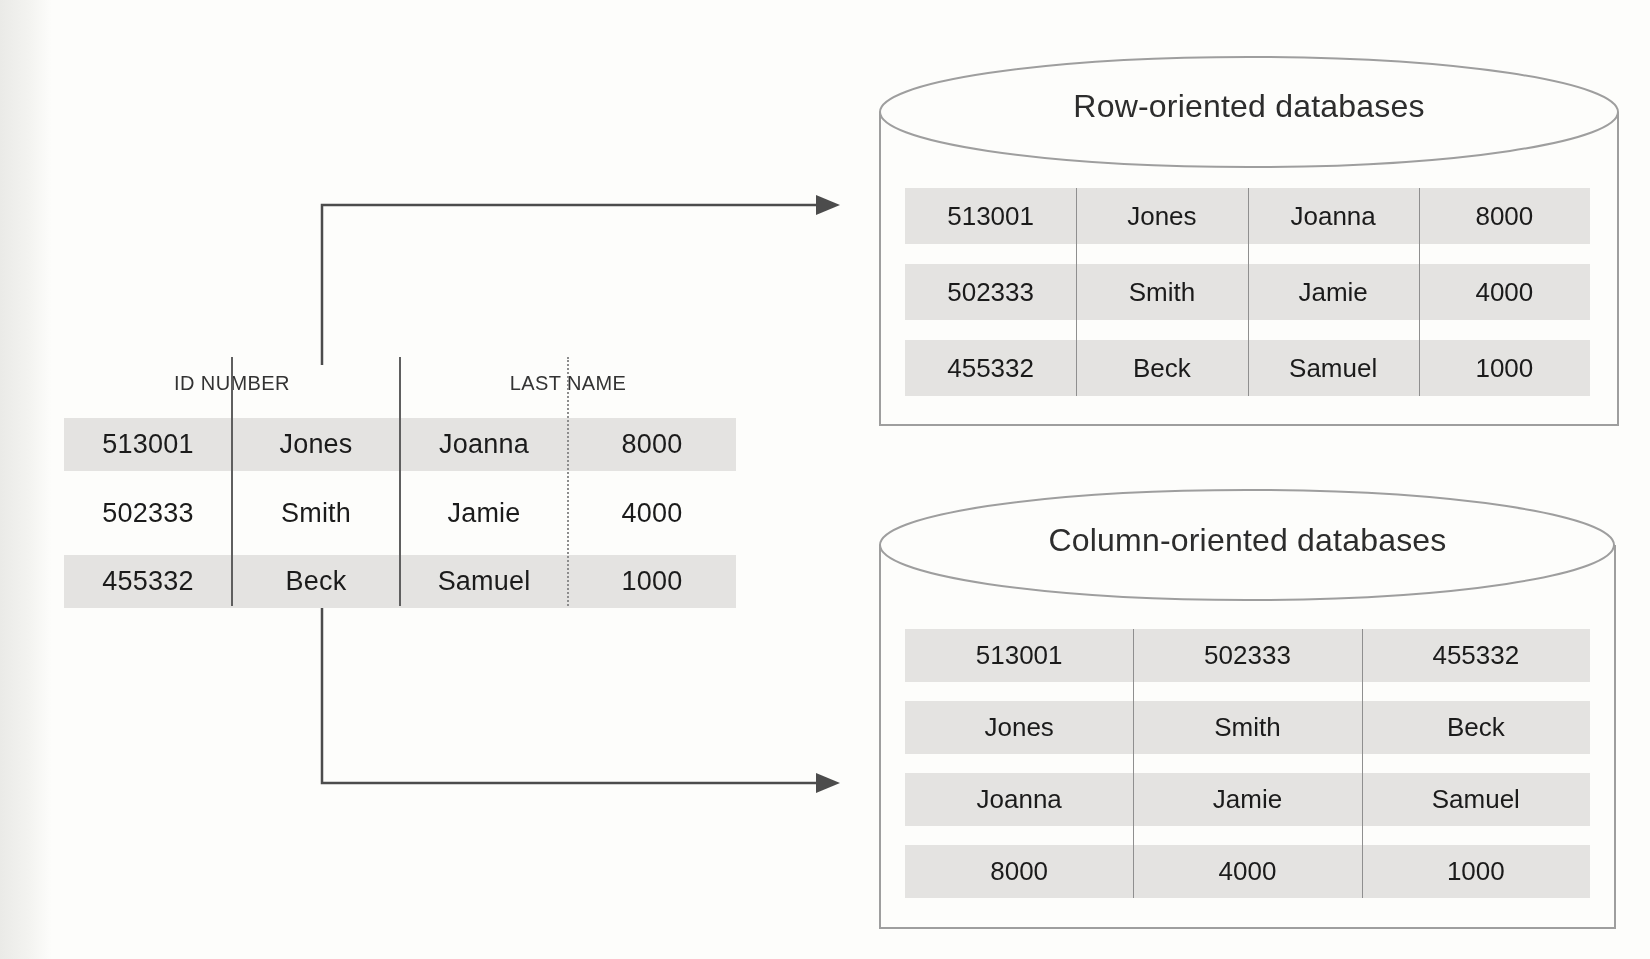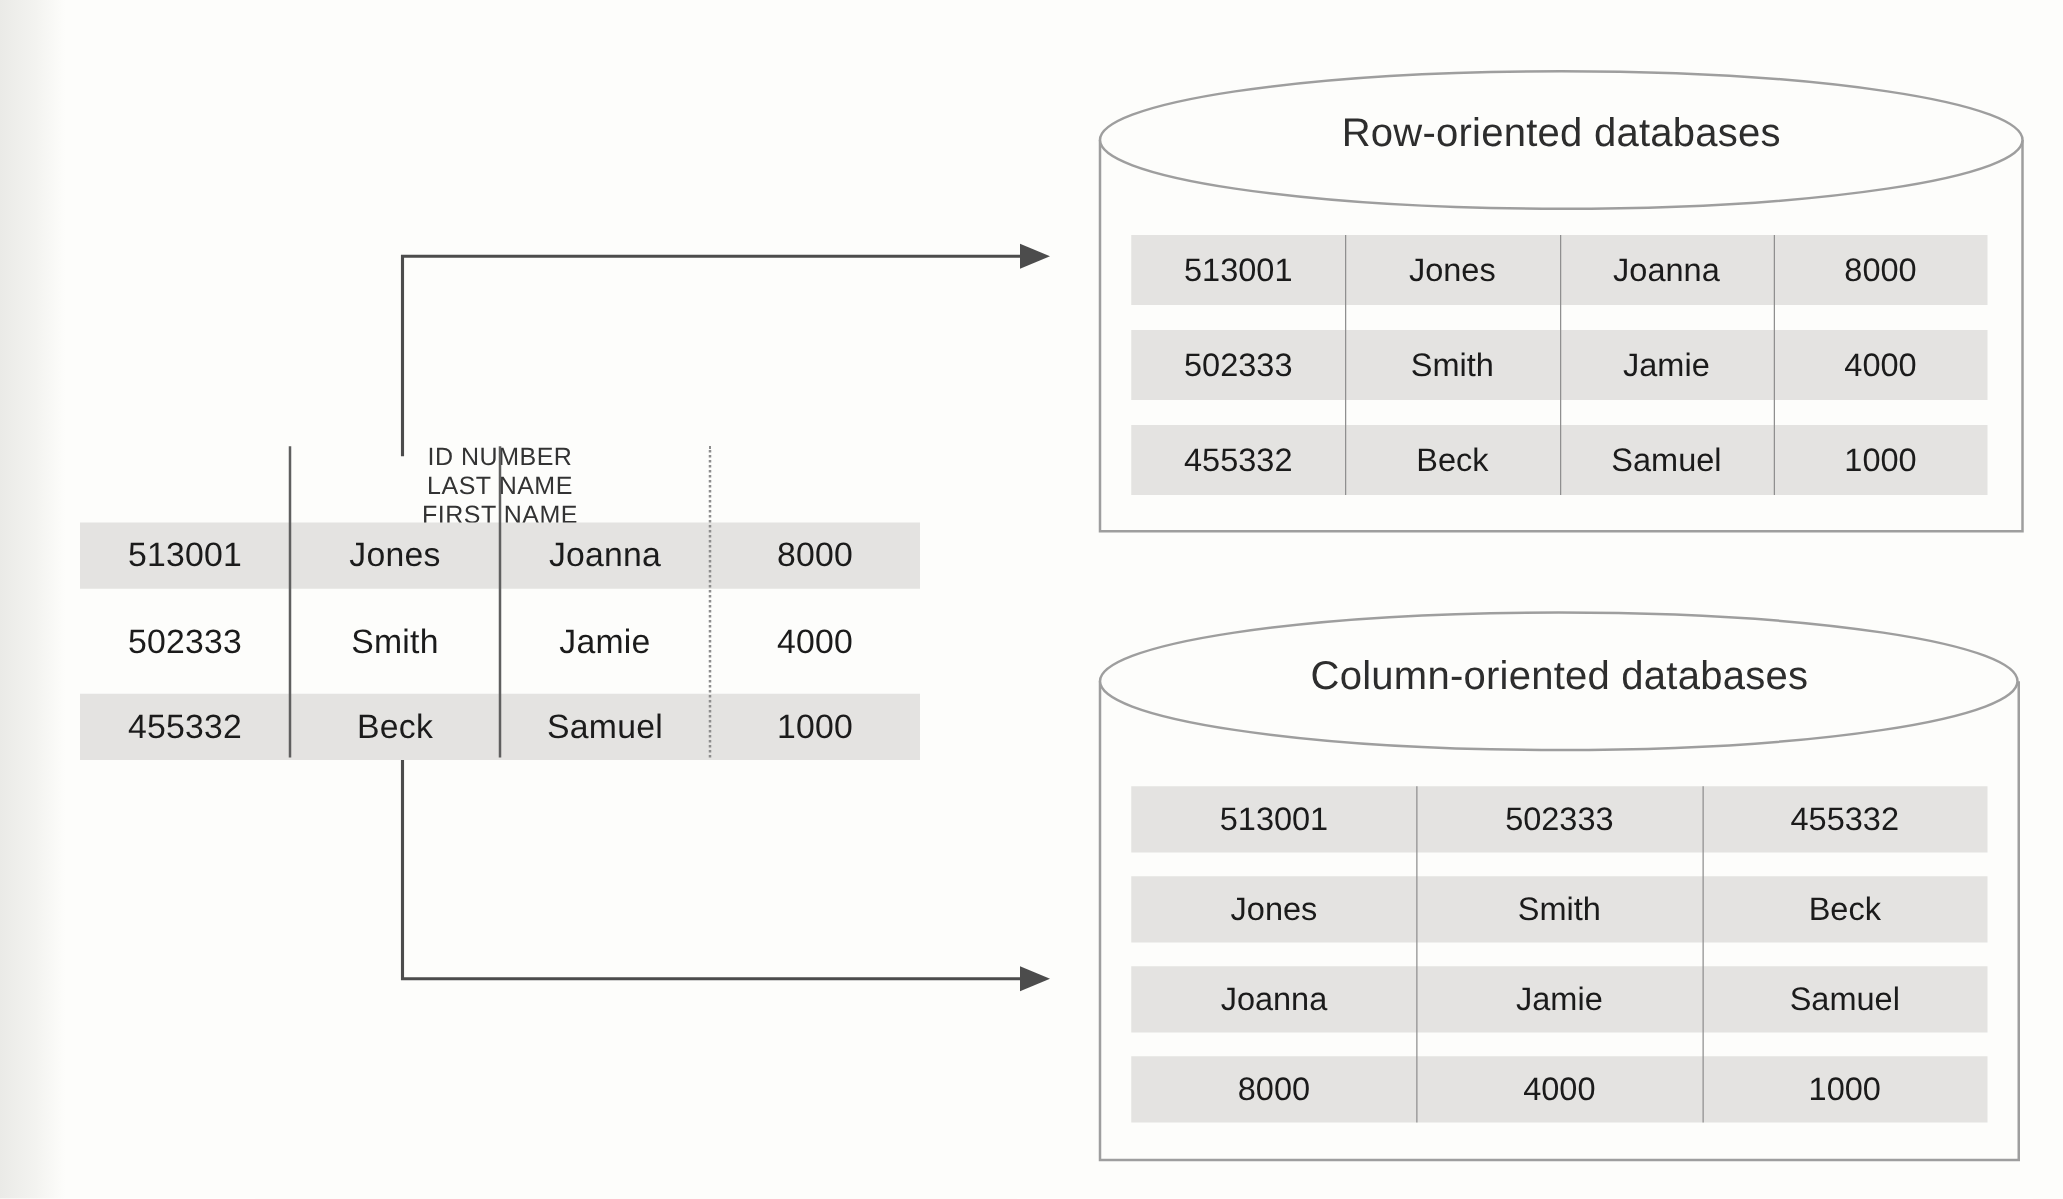--- a/index.html
+++ b/index.html
@@ -24,21 +24,21 @@
     z-index: 1;
   }
   
   .source-table {
     position: absolute;
     left: 64px; top: 355px;
     width: 672px; height: 253px;
     z-index: 2;
   }
   .st-row { position: absolute; left: 0; width: 100%; display: flex; }
-  .st-header  { top: 0;     height: 57px; flex-direction: column; }
+  .st-header  { top: 0;     height: 57px; }
   .st-r0 { top: 63px;  height: 53px; background: #e4e3e1; }
   .st-r1 { top: 116px; height: 84px; background: transparent; }
   .st-r2 { top: 200px; height: 53px; background: #e4e3e1; }
   .st-cell {
     flex: 1 1 0;
     display: flex; align-items: center; justify-content: center;
     font-size: 27px;
     letter-spacing: 0.2px;
     color: #1b1b1b;
   }
@@ -126,21 +126,20 @@
     <g>
       <path d="M322,608 L322,783 L818,783" fill="none" stroke="#4c4c4c" stroke-width="2.5"></path>
       <polygon points="840,783 816,773 816,793" fill="#4c4c4c"></polygon>
     </g>
   </svg>
 
   <div class="source-table">
     <div class="st-row st-header">
       <div class="st-cell">ID NUMBER</div>
       <div class="st-cell">LAST NAME</div>
-      <div class="st-cell">FIRST NAME</div>
     </div>
     <div class="st-row st-r0">
       <div class="st-cell">513001</div>
       <div class="st-cell">Jones</div>
       <div class="st-cell">Joanna</div>
       <div class="st-cell">8000</div>
     </div>
     <div class="st-row st-r1">
       <div class="st-cell">502333</div>
       <div class="st-cell">Smith</div>

